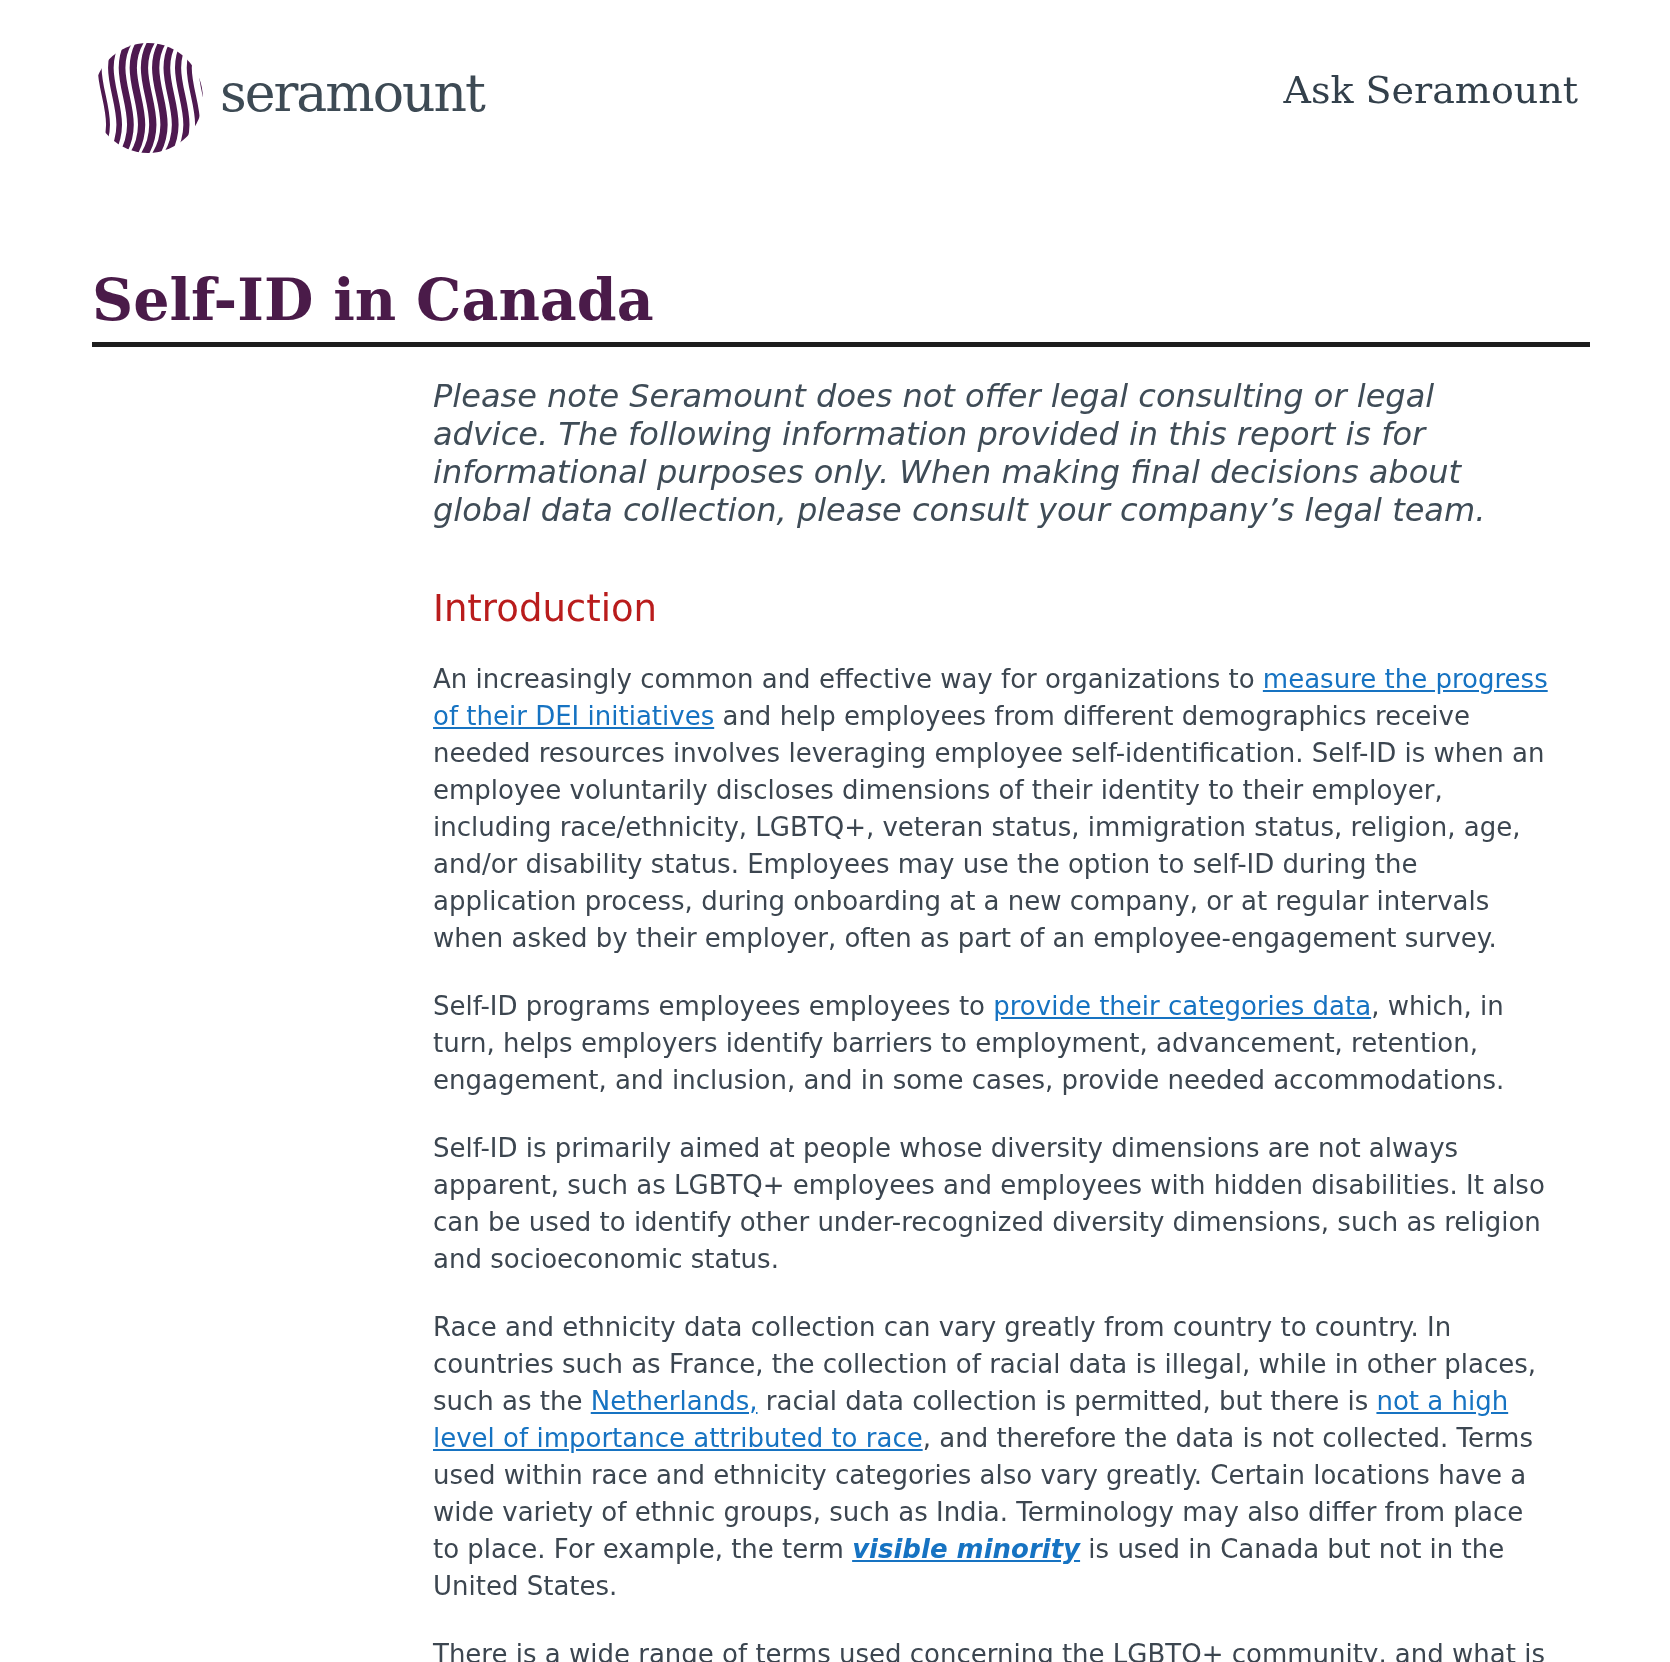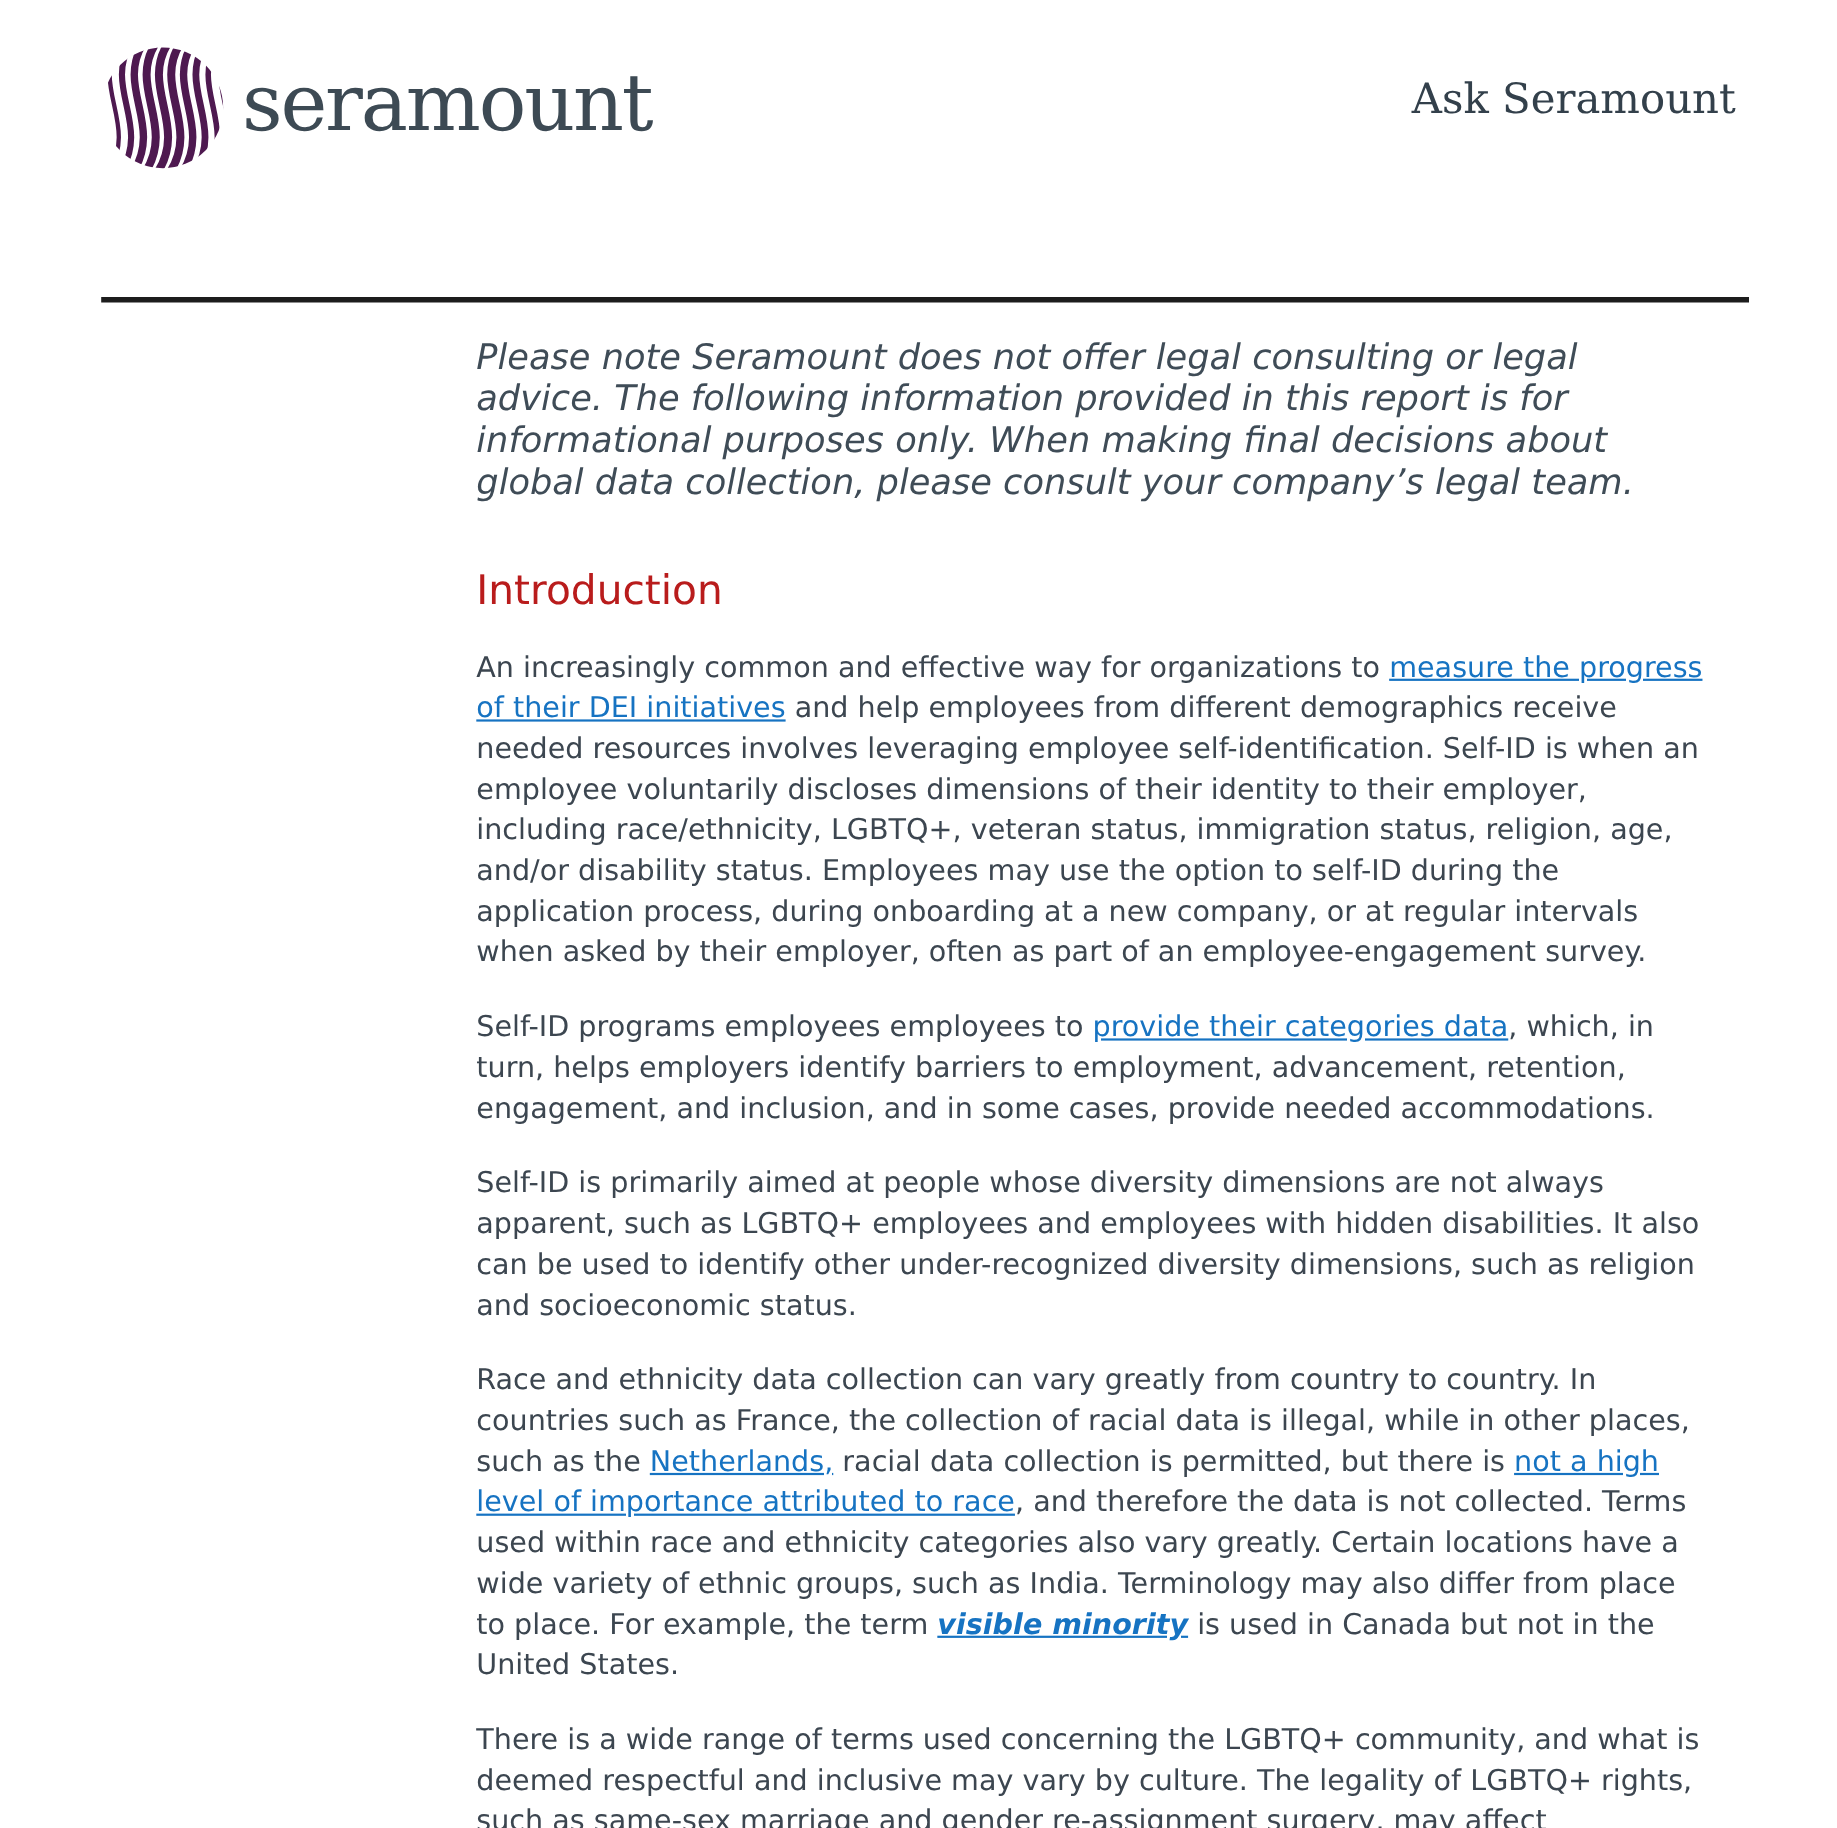--- a/index.html
+++ b/index.html
@@ -17,21 +17,21 @@
   .header {
     display: flex;
     justify-content: space-between;
     align-items: flex-start;
     padding: 42px 92px 0 92px;
   }
   .logo { display: flex; align-items: center; gap: 16px; }
   .logo-mark { width: 112px; height: 112px; display: block; }
   .logo-word {
     font-family: "DejaVu Serif", "Liberation Serif", serif;
-    font-size: 72px;
+    font-size: 52px;
     color: #3d4a54;
     letter-spacing: -2px;
     line-height: 1;
     padding-bottom: 10px;
   }
   .nav-link {
     font-family: "DejaVu Serif", "Liberation Serif", serif;
     font-size: 38px;
     color: #33404b;
     margin-top: 26px;
@@ -113,20 +113,21 @@
           <path d="M 94 -2 C 72 33, 110 64, 86 102" stroke-width="4.5"></path>
           <path d="M 104 -2 C 82 33, 120 64, 96 102" stroke-width="3.5"></path>
         </g>
       </svg>
       <span class="logo-word">seramount</span>
     </div>
     <a class="nav-link">Ask Seramount</a>
   </div>
 
   <div class="title-block">
+    <h1 class="doc-title">Self-ID in Canada</h1>
     <hr class="title-rule">
   </div>
 
   <div class="content">
     <p class="disclaimer">Please note Seramount does not offer legal consulting or legal advice. The following information provided in this report is for informational purposes only. When making final decisions about global data collection, please consult your company’s legal team.</p>
     <h2 class="section-heading">Introduction</h2>
     <div class="paragraphs">
         <p><span>An increasingly common and effective way for organizations to </span><a href="#" class="link">measure the progress of their DEI initiatives</a><span> and help employees from different demographics receive needed resources involves leveraging employee self-identification. Self-ID is when an employee voluntarily discloses dimensions of their identity to their employer, including race/ethnicity, LGBTQ+, veteran status, immigration status, religion, age, and/or disability status. Employees may use the option to self-ID during the application process, during onboarding at a new company, or at regular intervals when asked by their employer, often as part of an employee-engagement survey.</span></p>
         <p><span>Self-ID programs employees employees to </span><a href="#" class="link">provide their categories data</a><span>, which, in turn, helps employers identify barriers to employment, advancement, retention, engagement, and inclusion, and in some cases, provide needed accommodations.</span></p>
         <p><span>Self-ID is primarily aimed at people whose diversity dimensions are not always apparent, such as LGBTQ+ employees and employees with hidden disabilities. It also can be used to identify other under-recognized diversity dimensions, such as religion and socioeconomic status.</span></p>

